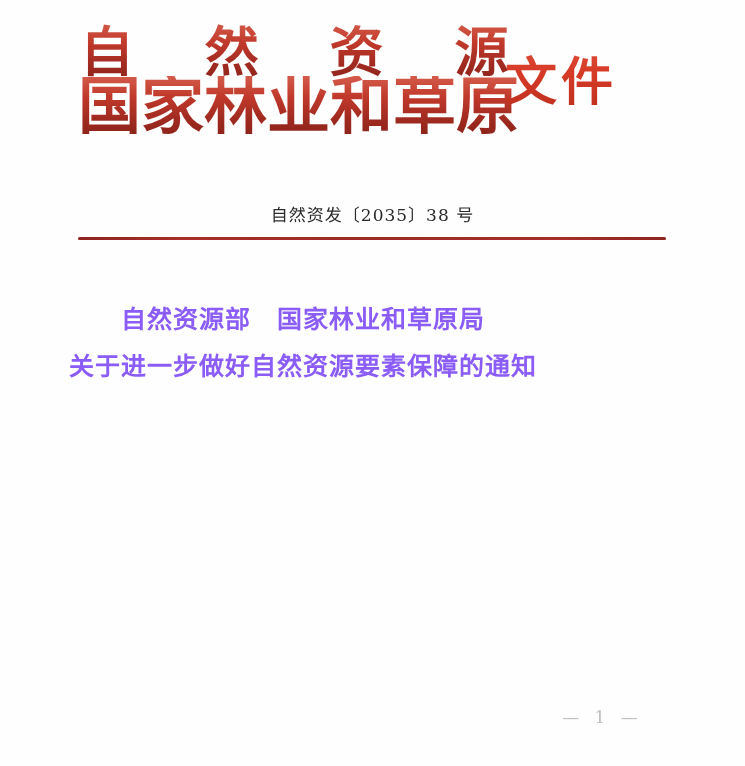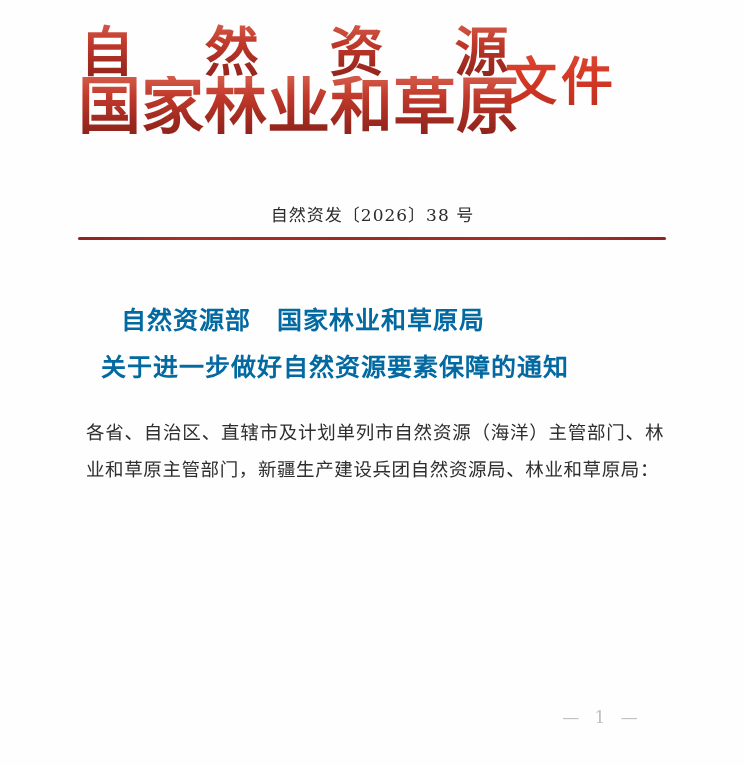--- a/index.html
+++ b/index.html
@@ -97,37 +97,36 @@
     background: linear-gradient(90deg, #8e2420 0%, #a82f27 18%, #9c2b23 50%, #a63029 82%, #8e2420 100%);
     border-radius: 2px;
   }
 
   
   .doc-title {
     position: absolute;
     left: 0;
     width: 606px;
     text-align: center;
-    font-family: Liberation Sans, sans-serif;
+    font-family: Liberation Serif, serif;
     font-weight: bold;
-    color: #0369a1;
+    color: #8b5cf6;
     white-space: nowrap;
   }
   .doc-title-line1 {
     top: 303px;
     font-size: 25px;
     line-height: 34px;
     letter-spacing: 1px;
   }
   .doc-title-line2 {
     top: 350px;
     font-size: 25px;
     line-height: 34px;
     letter-spacing: 1px;
-    padding-left: 32px;
   }
 
   
   .body-text {
     position: absolute;
     left: 86px;
     top: 414px;
     width: 578px;
     font-family: "DejaVu Serif", "Liberation Serif", serif;
     font-size: 18.5px;
@@ -167,26 +166,25 @@
 <body>
 
 <div class="page">
 
   <div class="masthead">
     <div class="masthead-org masthead-org-line1">自 然 资 源 部</div>
     <div class="masthead-org masthead-org-line2">国家林业和草原局</div>
     <div class="masthead-doctype">文件</div>
   </div>
 
-  <div class="doc-number">自然资发〔2026〕38 号</div>
+  <div class="doc-number">自然资发〔2035〕38 号</div>
 
   <div class="red-rule"></div>
 
   <div class="doc-title doc-title-line1">自然资源部　国家林业和草原局</div>
   <div class="doc-title doc-title-line2">关于进一步做好自然资源要素保障的通知</div>
 
   <div class="body-text">
-    <p>各省、自治区、直辖市及计划单列市自然资源（海洋）主管部门、林业和草原主管部门，新疆生产建设兵团自然资源局、林业和草原局：</p>
   </div>
 
   <div class="page-number">— 1 —</div>
 
 </div>
 
 </body></html>

